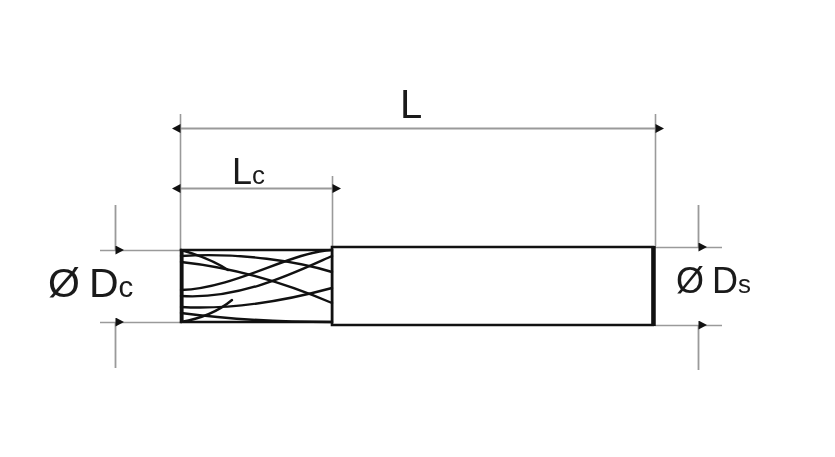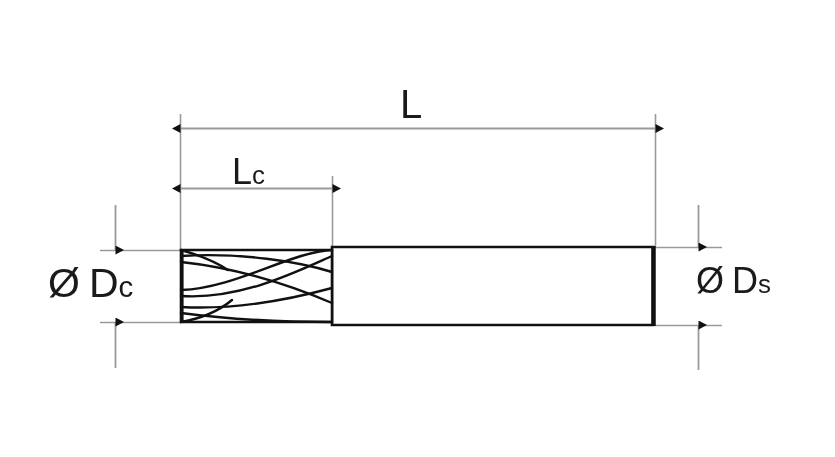--- a/index.html
+++ b/index.html
@@ -46,21 +46,21 @@
     font-weight: 400;
     margin-top: 8px;
   }
   .lbl-Dc {
     left: 48px;
     top: 263px;
     font-size: 41px;
     font-weight: 400;
   }
   .lbl-Ds {
-    left: 696px;
+    left: 676px;
     top: 263px;
     font-size: 36px;
     font-weight: 400;
   }
   .sub {
     font-size: 0.72em;
     letter-spacing: 0;
   }
   .dia {
     font-size: 1.0em;

